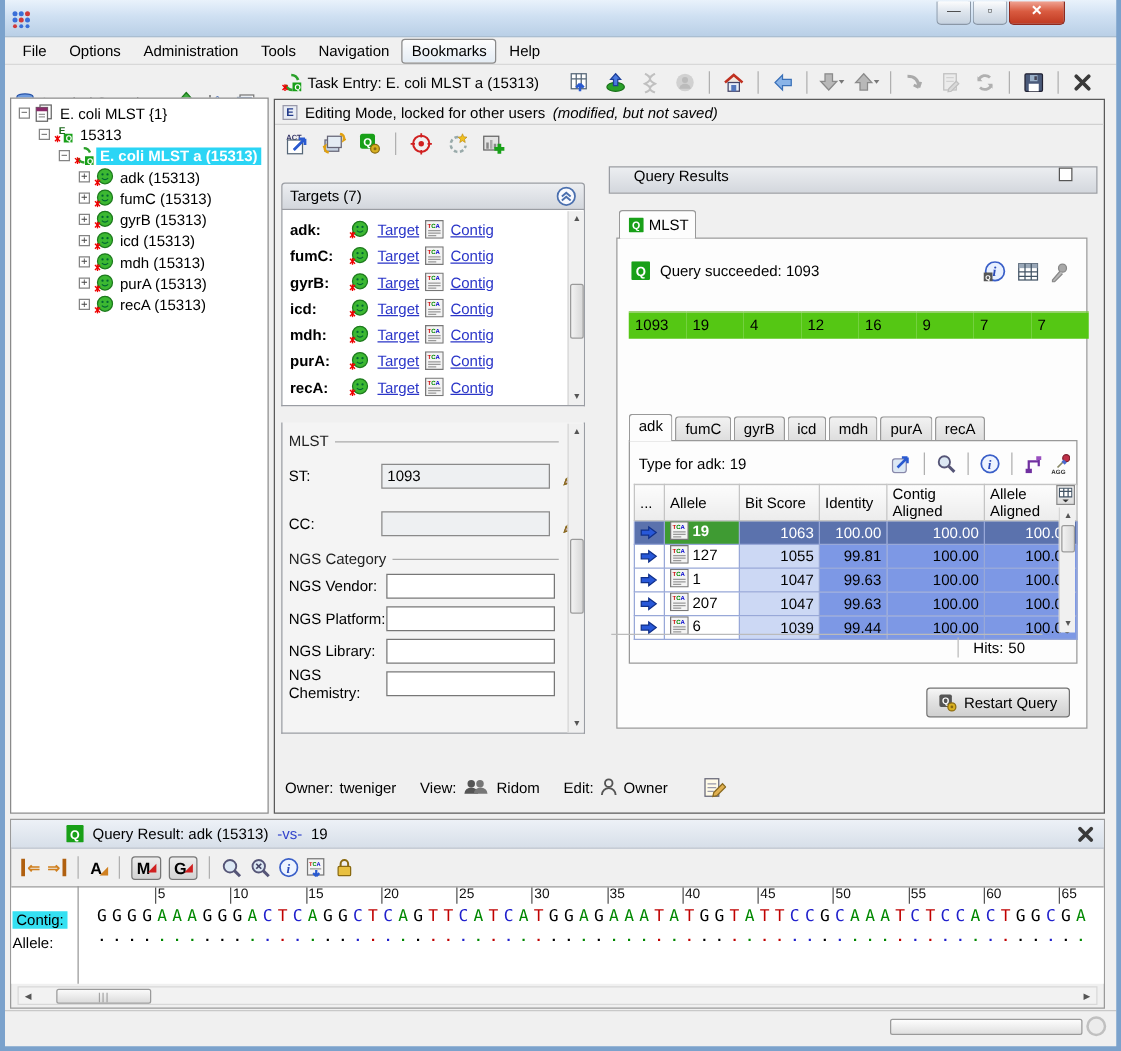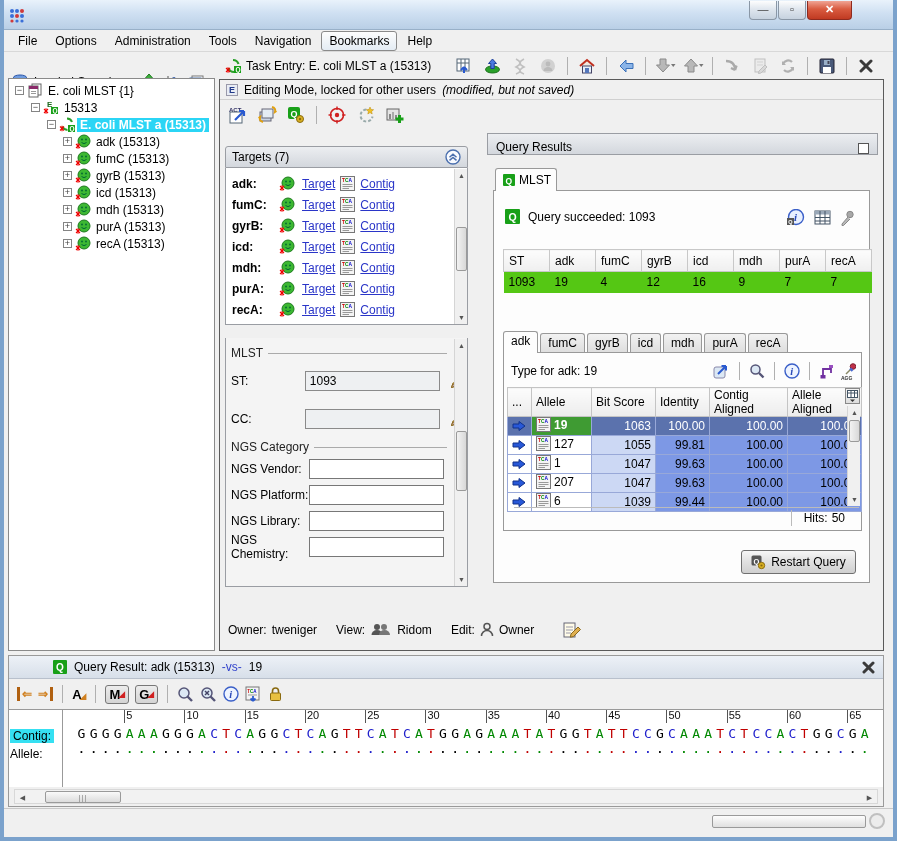--- a/index.html
+++ b/index.html
@@ -60,21 +60,21 @@
   .grp { display:flex; align-items:center; gap:5px; height:18px; color:#222;}
   .grp .gline { flex:1; height:1px; background:#aaa; margin-right:18px;}
   .rf-row { display:flex; align-items:center; height:38px; }
   .rf-row.ngs { height:26px; }
   .rf-label { width:78px; }
   .rf-input { width:135px; height:20px; border:1px solid #8a8a8a; background:#eef0f2; padding:2px 4px; font-size:12px; }
   .rf-input.ngs { background:#fff; border-color:#777; }
   .pencil { margin-left:10px; }
 
   
-  #qr-header { left:487px; top:133px; width:391px; height:22px; background:linear-gradient(#eceef1,#d3d7dd); border:1px solid #9a9da3; display:flex; align-items:flex-end; padding:0 8px;}
+  #qr-header { left:487px; top:133px; width:391px; height:22px; background:linear-gradient(#eceef1,#d3d7dd); border:1px solid #9a9da3; display:flex; align-items:flex-start; padding:0 19px;}
   #qr-max { width:11px; height:11px; border:1px solid #555; background:#fff; }
   #mlst-tab { left:495px; top:168px; width:62px; height:23px; background:#fdfdfd; border:1px solid #999; border-bottom:none; border-radius:3px 3px 0 0; display:flex; align-items:center; gap:4px; padding:0 7px; }
   #qr-box { left:493px; top:190px; width:377px; height:393px; background:#fdfdfd; border:1px solid #999; }
   #q-status { left:505px; top:209px; display:flex; align-items:center; gap:8px; }
   #q-icons { left:786px; top:209px; display:flex; gap:9px; align-items:center;}
 
   table { border-collapse:collapse; }
   #st-table { left:503px; top:249px; }
   #st-table th { width:46px; height:22px; border:1px solid #c8c8c8; background:linear-gradient(#fcfcfc,#efefef); font-weight:normal; text-align:left; padding-left:5px; }
   #st-table td { width:46px; height:21px; border-top:1px solid #7ec24a; background:#55c714; padding-left:5px; }
@@ -91,21 +91,21 @@
   #allele-table { left:507px; top:387px; }
   #allele-table th { height:22px; border:1px solid #c4c4c4; background:linear-gradient(#fcfcfc,#ececec); font-weight:normal; text-align:left; padding:0 4px; }
   #allele-table td { height:17px; border:1px solid #98a8d8; padding:0 4px; font-size:12px; }
   td.c-icon { background:#fff; text-align:center; padding:0 2px;}
   td.c-allele { background:#fff; }
   td.c-bit { background:#ccd8f4; text-align:right; }
   td.c-val { background:#7d98e5; text-align:right; }
   tr.sel td { background:#5b72ad; color:#fff; }
   tr.sel td.c-allele { background:#3f9b33; color:#fff; font-weight:bold;}
   tr.sel td.c-icon { background:#5b72ad; }
-  #hits-row { left:514px; top:507px; width:345px; height:20px; border-top:1px solid #bbb; display:flex; align-items:center; justify-content:flex-end; gap:4px; padding-right:14px;}
+  #hits-row { left:489px; top:507px; width:345px; height:20px; border-top:1px solid #bbb; display:flex; align-items:center; justify-content:flex-end; gap:4px; padding-right:14px;}
   #hits-sep { width:1px; height:16px; background:#bbb; margin-right:8px;}
   #colpick { left:845px; top:388px; width:15px; height:16px; border:1px solid #888; background:linear-gradient(#f4f4f4,#ddd); display:flex; align-items:center; justify-content:center;}
 
   #restart-btn { left:741px; top:550px; width:115px; height:24px; border:1px solid #707070; border-radius:3px;
      background:linear-gradient(#f6f6f6,#e2e2e2 45%,#d0d0d0); display:flex; align-items:center; justify-content:center; gap:5px; }
   #owner-row { left:228px; top:621px; display:flex; align-items:center; gap:5px; }
 
   
   #align-panel { left:8px; top:655px; width:876px; height:152px; background:#f0f0f0; border:1px solid #9a9a9a; }
   #align-header { left:9px; top:656px; width:874px; height:23px; background:linear-gradient(#edf1f7,#d7dfe9); border-bottom:1px solid #b8c0cc; display:flex; align-items:center; gap:7px; padding-left:44px;}
@@ -794,30 +794,20 @@
     </span>
   <span>
       <svg width="15" height="16">
         <circle cx="10" cy="4.5" r="3.2" fill="#a8a8a8" stroke="#888"></circle>
         <path d="M8 7 L2 14 l0 1.5 1.5 0 6.5-6.5" fill="#b8b8b8" stroke="#888"></path>
       </svg>
     </span>
 </div>
 <table id="st-table" class="abs">
     <tbody>
-      <tr>
-        <th>ST</th>
-        <th>adk</th>
-        <th>fumC</th>
-        <th>gyrB</th>
-        <th>icd</th>
-        <th>mdh</th>
-        <th>purA</th>
-        <th>recA</th>
-      </tr>
       <tr>
         <td>1093</td>
         <td>19</td>
         <td>4</td>
         <td>12</td>
         <td>16</td>
         <td>9</td>
         <td>7</td>
         <td>7</td>
       </tr>

